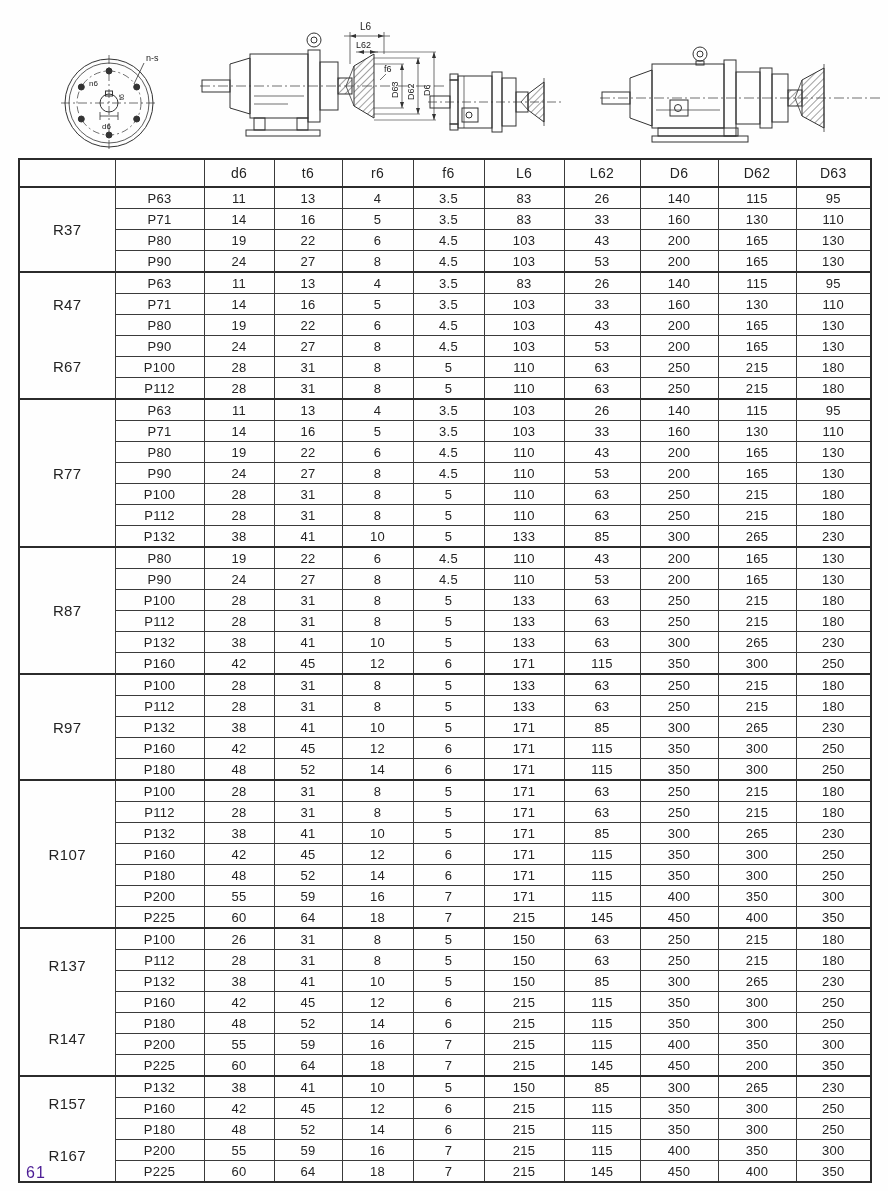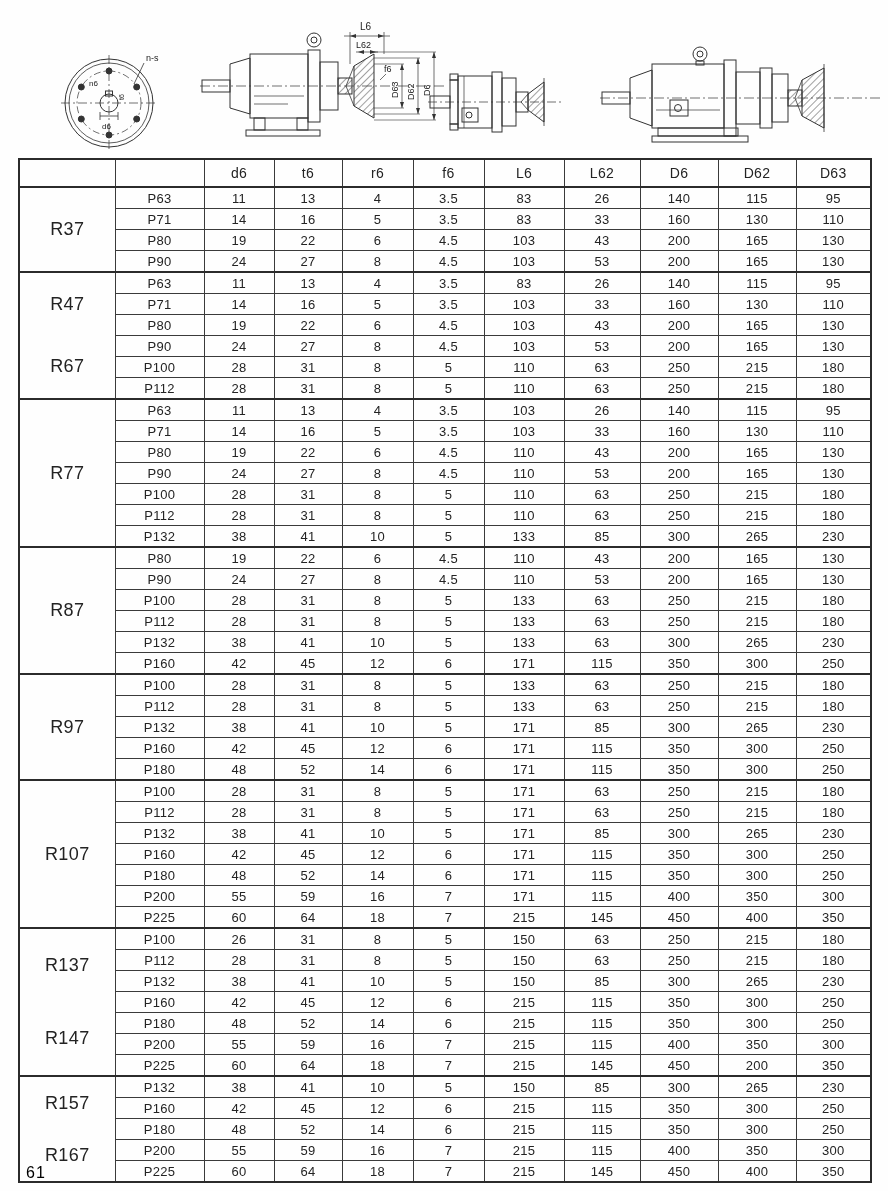--- a/index.html
+++ b/index.html
@@ -47,25 +47,25 @@
     border-bottom:2px solid #2b2b2b;
   }
   table.dim tbody td{height:20px;}
   table.dim tbody tr.group-start td{border-top:2px solid #2b2b2b;}
   td.group-cell{position:relative;}
   .group-wrap{
     position:absolute;inset:0;
     display:flex;flex-direction:column;
     justify-content:space-around;align-items:center;
   }
-  .series-label{font-size:18px;letter-spacing:.4px;}
+  .series-label{font-size:15px;letter-spacing:.4px;}
   .page-number{
     position:absolute;
     left:26px;top:1164px;
-    font-size:16px;color:#000000;letter-spacing:1px;
+    font-size:16px;color:#4c1d95;letter-spacing:1px;
   }
 </style>
 </head>
 <body>
 
 <div class="drawings">
 
   <svg class="svg-front" width="112" height="104" viewBox="0 0 112 104" fill="none" stroke="#333" stroke-width="1">
     <line x1="3" y1="53" x2="99" y2="53" stroke-dasharray="9 3 2 3" stroke-width="0.7"></line>
     <line x1="51" y1="5" x2="51" y2="101" stroke-dasharray="9 3 2 3" stroke-width="0.7"></line>

